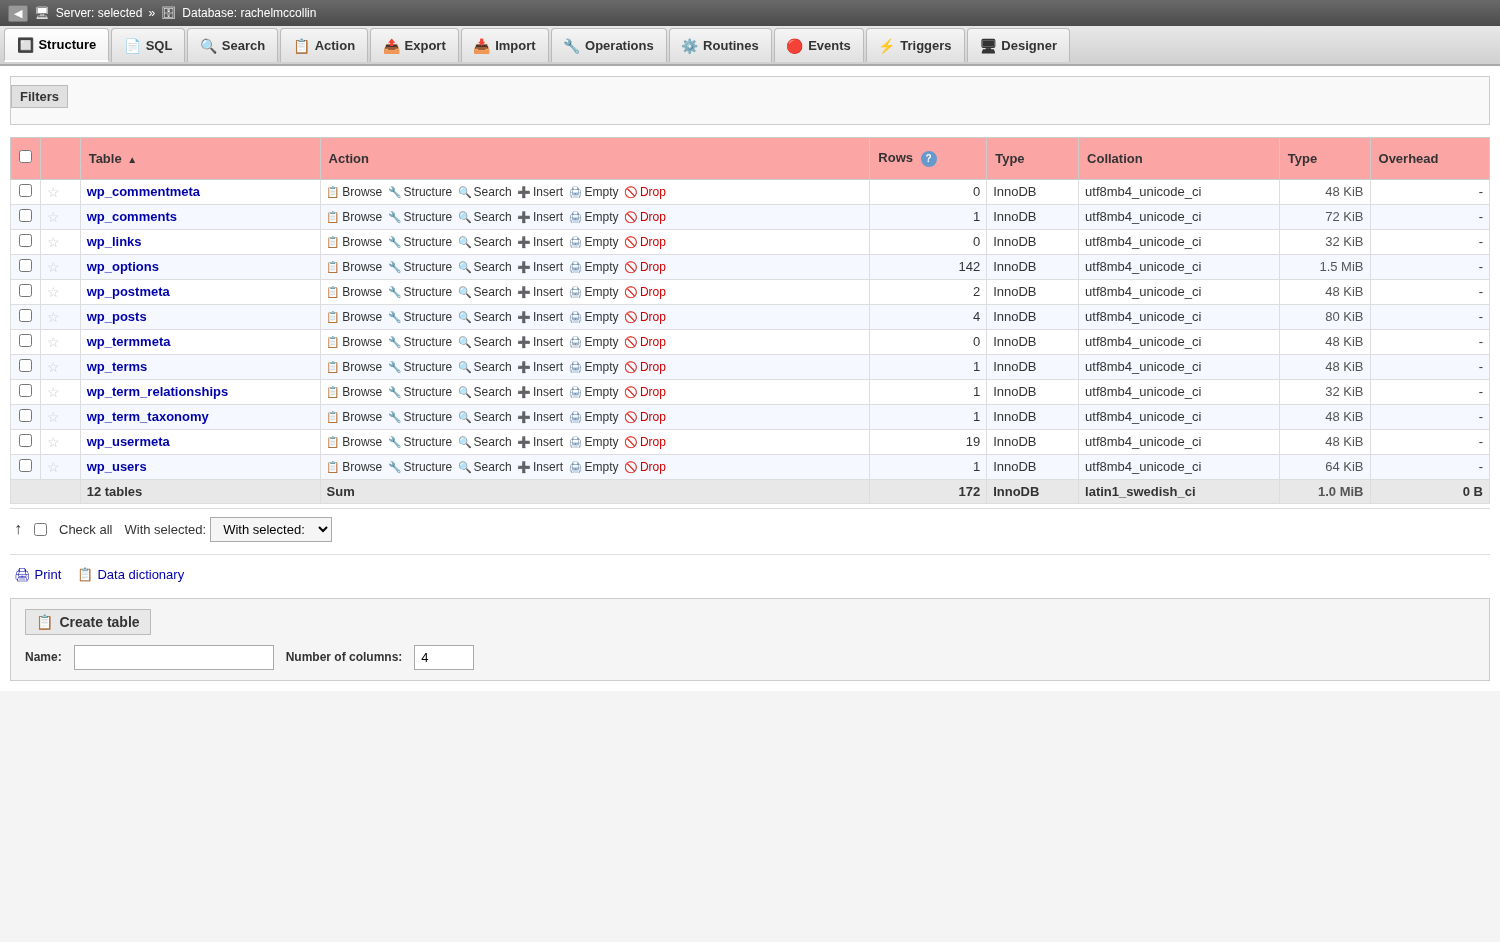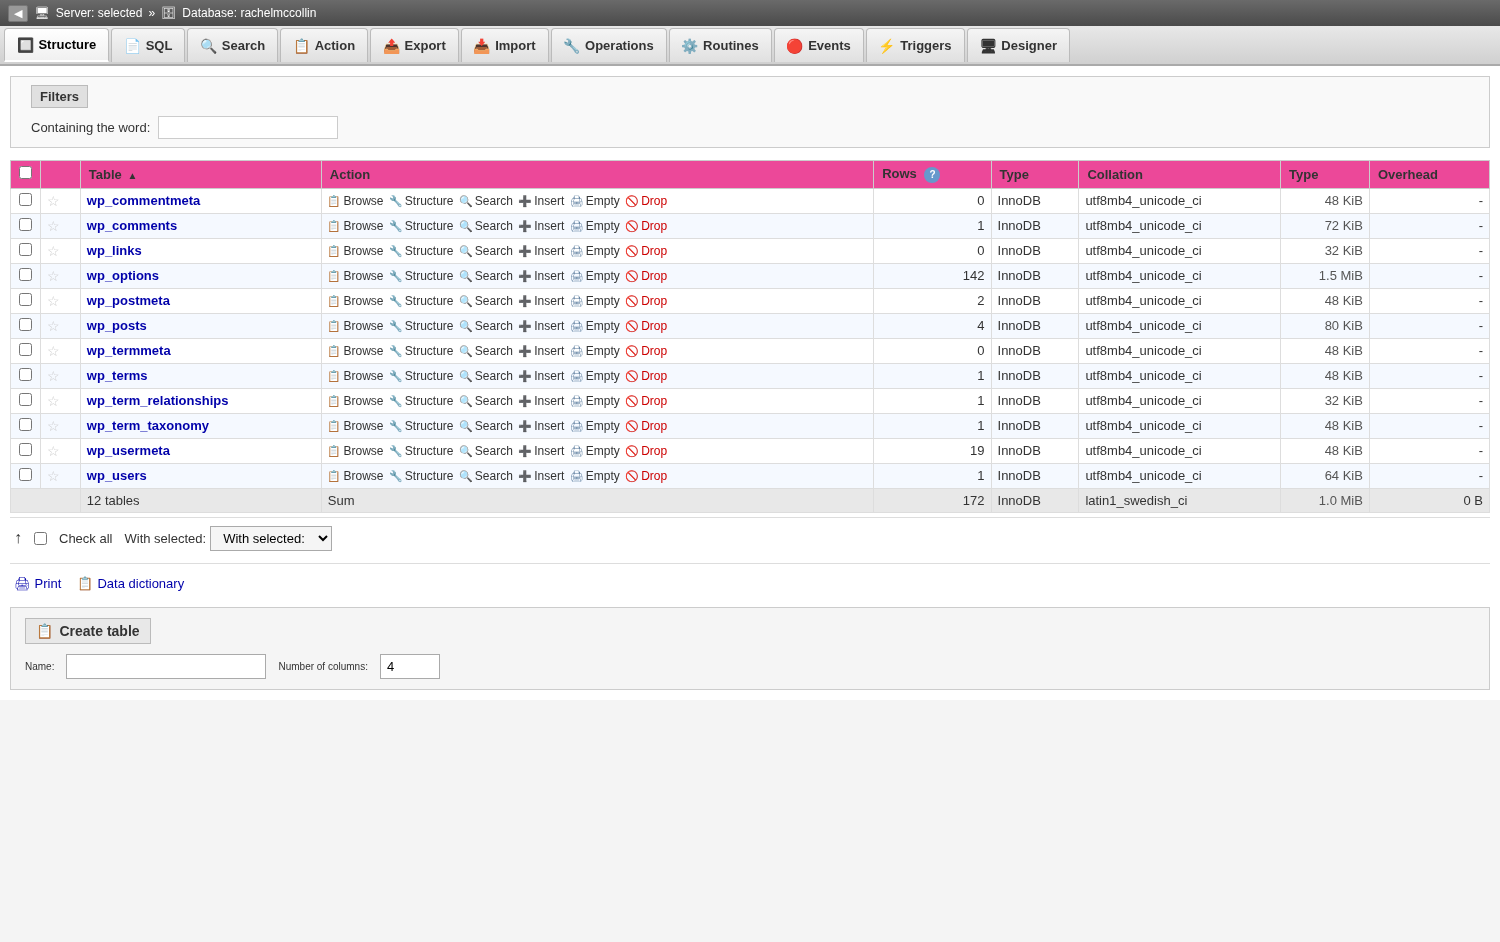--- a/index.html
+++ b/index.html
@@ -63,21 +63,21 @@
     
     .main-content {
       background: #fff;
       padding: 10px;
       min-height: 600px;
     }
     
     
     .filters-section {
       border: 1px solid #ccc;
-      padding: 8px 20px;
+      padding: 8px 0;
       margin-bottom: 12px;
       background: #f9f9f9;
     }
     .filters-title {
       font-weight: bold;
       font-size: 13px;
       background: #e0e0e0;
       border: 1px solid #bbb;
       padding: 3px 8px;
       display: inline-block;
@@ -98,23 +98,23 @@
       width: 180px;
     }
     
     
     .db-table {
       width: 100%;
       border-collapse: collapse;
       font-size: 13px;
     }
     .db-table th {
-      background: #ec4899;
+      background: #fca5a5;
       border: 1px solid #ccc;
-      padding: 5px 8px;
+      padding: 12px 8px;
       text-align: left;
       font-weight: bold;
       white-space: nowrap;
       margin-left: 29px;
     }
     .db-table th.sortable {
       cursor: pointer;
     }
     .db-table td {
       border: 1px solid #ddd;
@@ -122,21 +122,21 @@
       white-space: nowrap;
     }
     .db-table tr:nth-child(even) {
       background: #f5f9ff;
     }
     .db-table tr:nth-child(odd) {
       background: #fff;
     }
     .db-table tr.footer-row {
       background: #e8e8e8;
-      font-weight: normal;
+      font-weight: bold;
     }
     
     .table-name {
       color: #00a;
       font-weight: bold;
       cursor: pointer;
       text-decoration: none;
     }
     
     
@@ -236,22 +236,22 @@
       margin-bottom: 10px;
       cursor: pointer;
     }
     .create-form-row {
       display: flex;
       align-items: center;
       gap: 12px;
       flex-wrap: wrap;
     }
     .create-form-row label {
-      font-size: 10px;
-      font-weight: normal;
+      font-size: 12px;
+      font-weight: bold;
     }
     .create-form-row input {
       border: 1px solid #aaa;
       padding: 4px 6px;
       font-size: 13px;
       width: 200px;
     }
     .create-form-row input.small {
       width: 60px;
     }
@@ -335,24 +335,20 @@
   <div class="tab">
     <span class="tab-icon">🖥</span>
     <span>Designer</span>
   </div>
 </div>
 
 <div class="main-content">
 
   <div class="filters-section">
     <div class="filters-title">Filters</div>
-    <div class="filter-row">
-      <label>Containing the word:</label>
-      <input type="text" style="">
-    </div>
   </div>
 
   <table class="db-table">
     <thead>
       <tr>
         <th class="checkbox-cell"><input type="checkbox" style=""></th>
         <th></th>
         <th class="sortable">Table <span class="sort-arrow">▲</span></th>
         <th>Action</th>
         <th>Rows <span class="help-icon">?</span></th>

